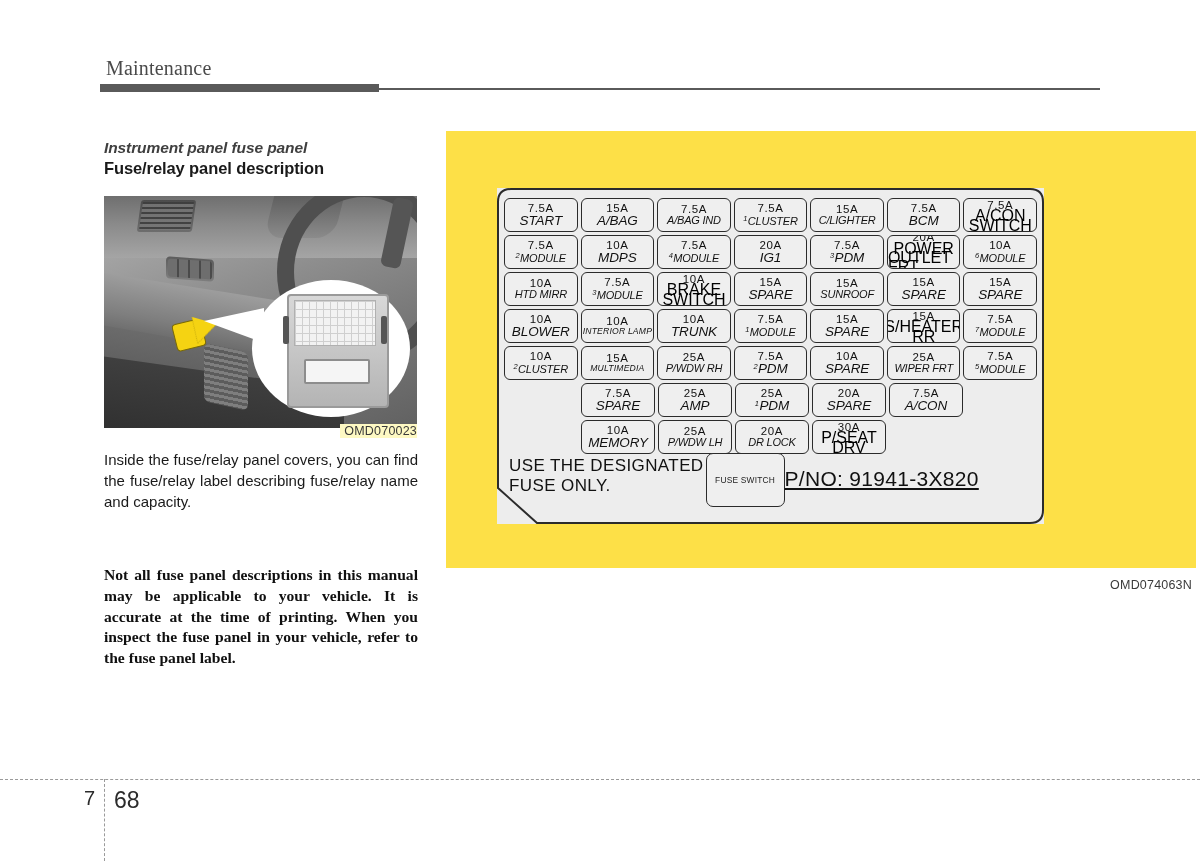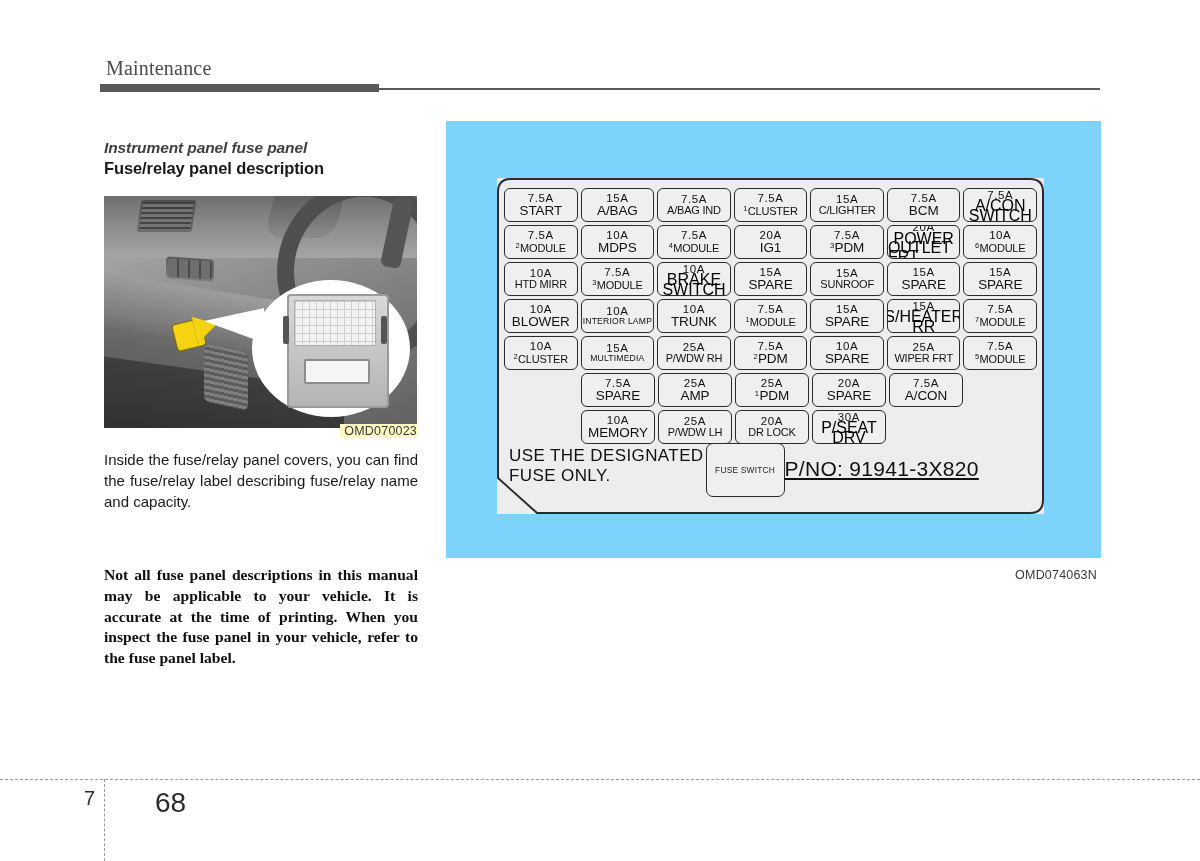--- a/index.html
+++ b/index.html
@@ -264,23 +264,23 @@
     font-weight: bold;
     line-height: 20.8px;
     color: #101010;
     text-align: justify;
     text-justify: inter-word;
   }
 
   
   #fuse-figure {
     position: absolute;
-    left: 446px; top: 121px;
-    width: 655px; height: 437px;
-    background: #7dd3fc;
+    left: 446px; top: 131px;
+    width: 750px; height: 437px;
+    background: #fde047;
   }
   #fuse-panel {
     position: absolute;
     left: 51px; top: 57px;
     width: 547px; height: 336px;
     background: #ededed;
     box-sizing: border-box;
   }
   #fuse-panel-outline {
     position: absolute;
@@ -318,20 +318,21 @@
     color: #111;
     letter-spacing: 0.6px;
     white-space: nowrap;
   }
   .fuse-name {
     font-size: 13.5px;
     color: #111;
     letter-spacing: -0.1px;
     white-space: nowrap;
     margin-top: 0;
+    font-style: italic;
   }
   .fuse-name.sz-sm  { font-size: 11px; letter-spacing: -0.2px; }
   .fuse-name.sz-xs  { font-size: 8.6px; letter-spacing: 0.2px; }
   .fuse-name sup {
     font-size: 7.5px;
     vertical-align: 4px;
     margin-right: 0.5px;
   }
   .fuse-multiline {
     display: flex;
@@ -405,23 +406,22 @@
   }
   #page-chapter {
     position: absolute;
     left: 84px; top: 787px;
     font-size: 20px;
     color: #2b2b2b;
   }
   #page-number {
     position: absolute;
     left: 114px; top: 787px;
-    font-size: 28px;
+    font-size: 23px;
     color: #2b2b2b;
-    margin-left: 41px;
   }
 </style>
 </head>
 <body>
 
 <div id="header-area">
   <div id="chapter-title">Maintenance</div>
   <div id="header-rule-thick"></div>
   <div id="header-rule-thin"></div>
 </div>

